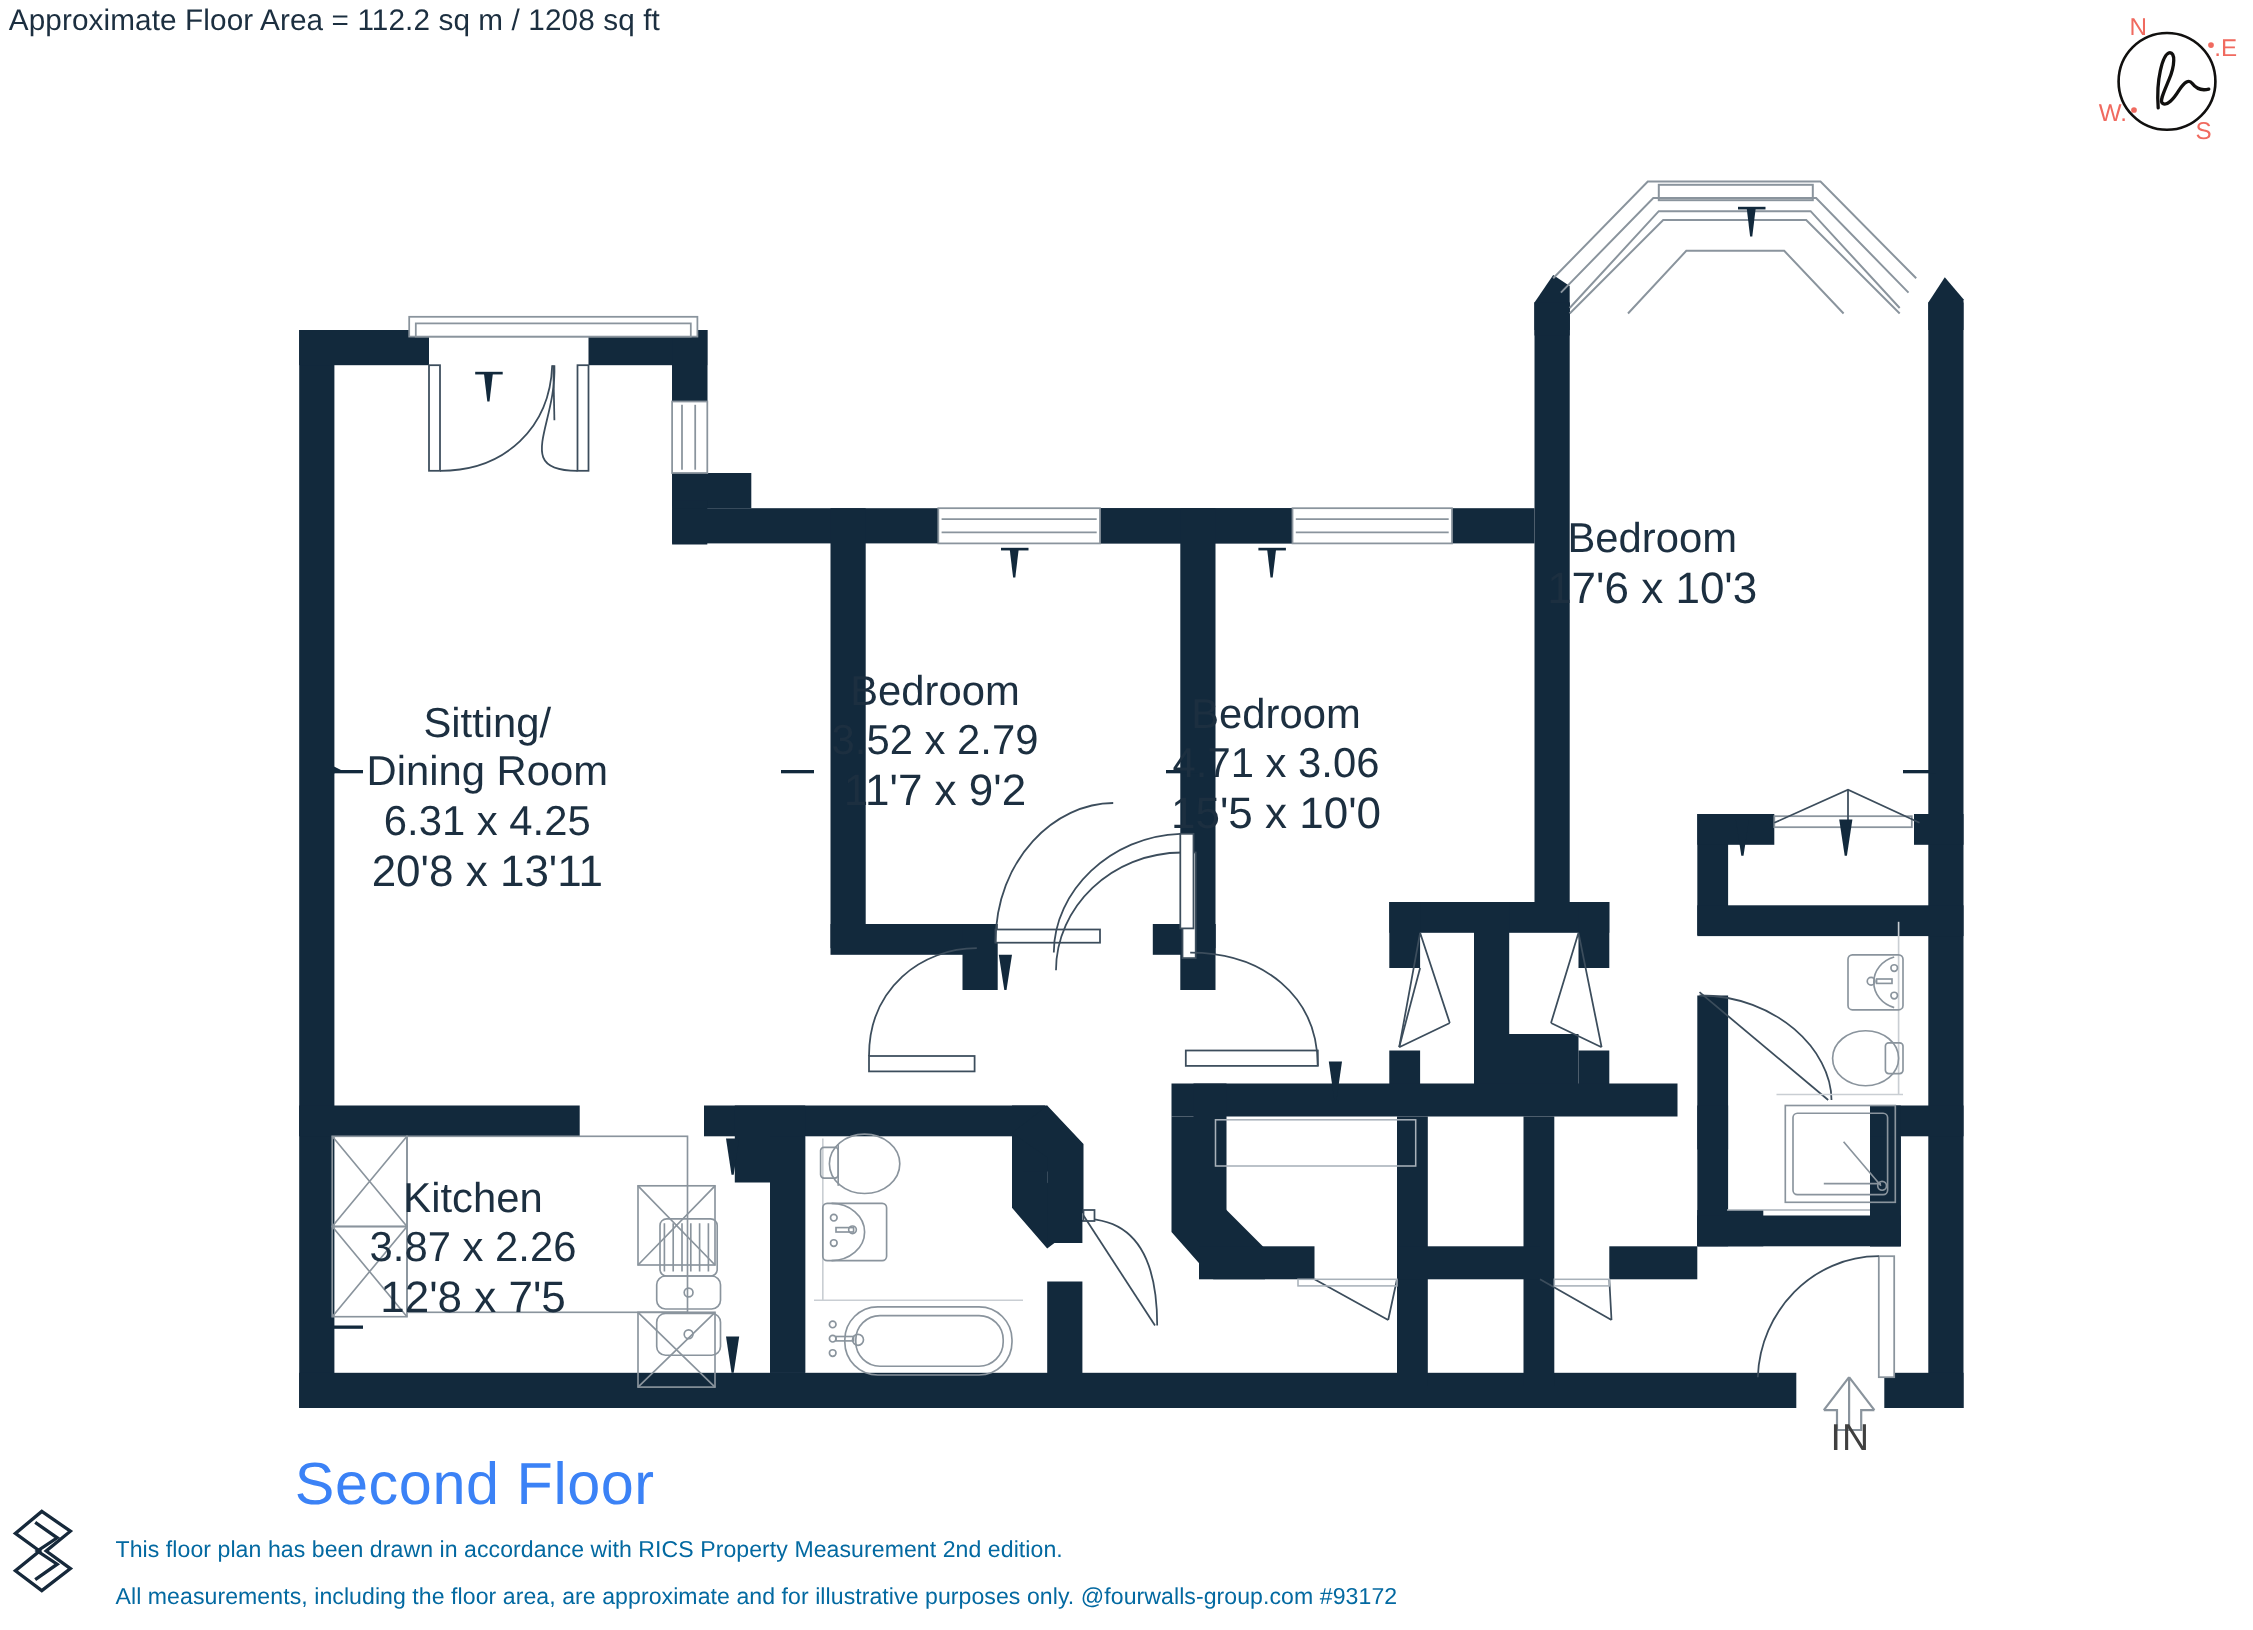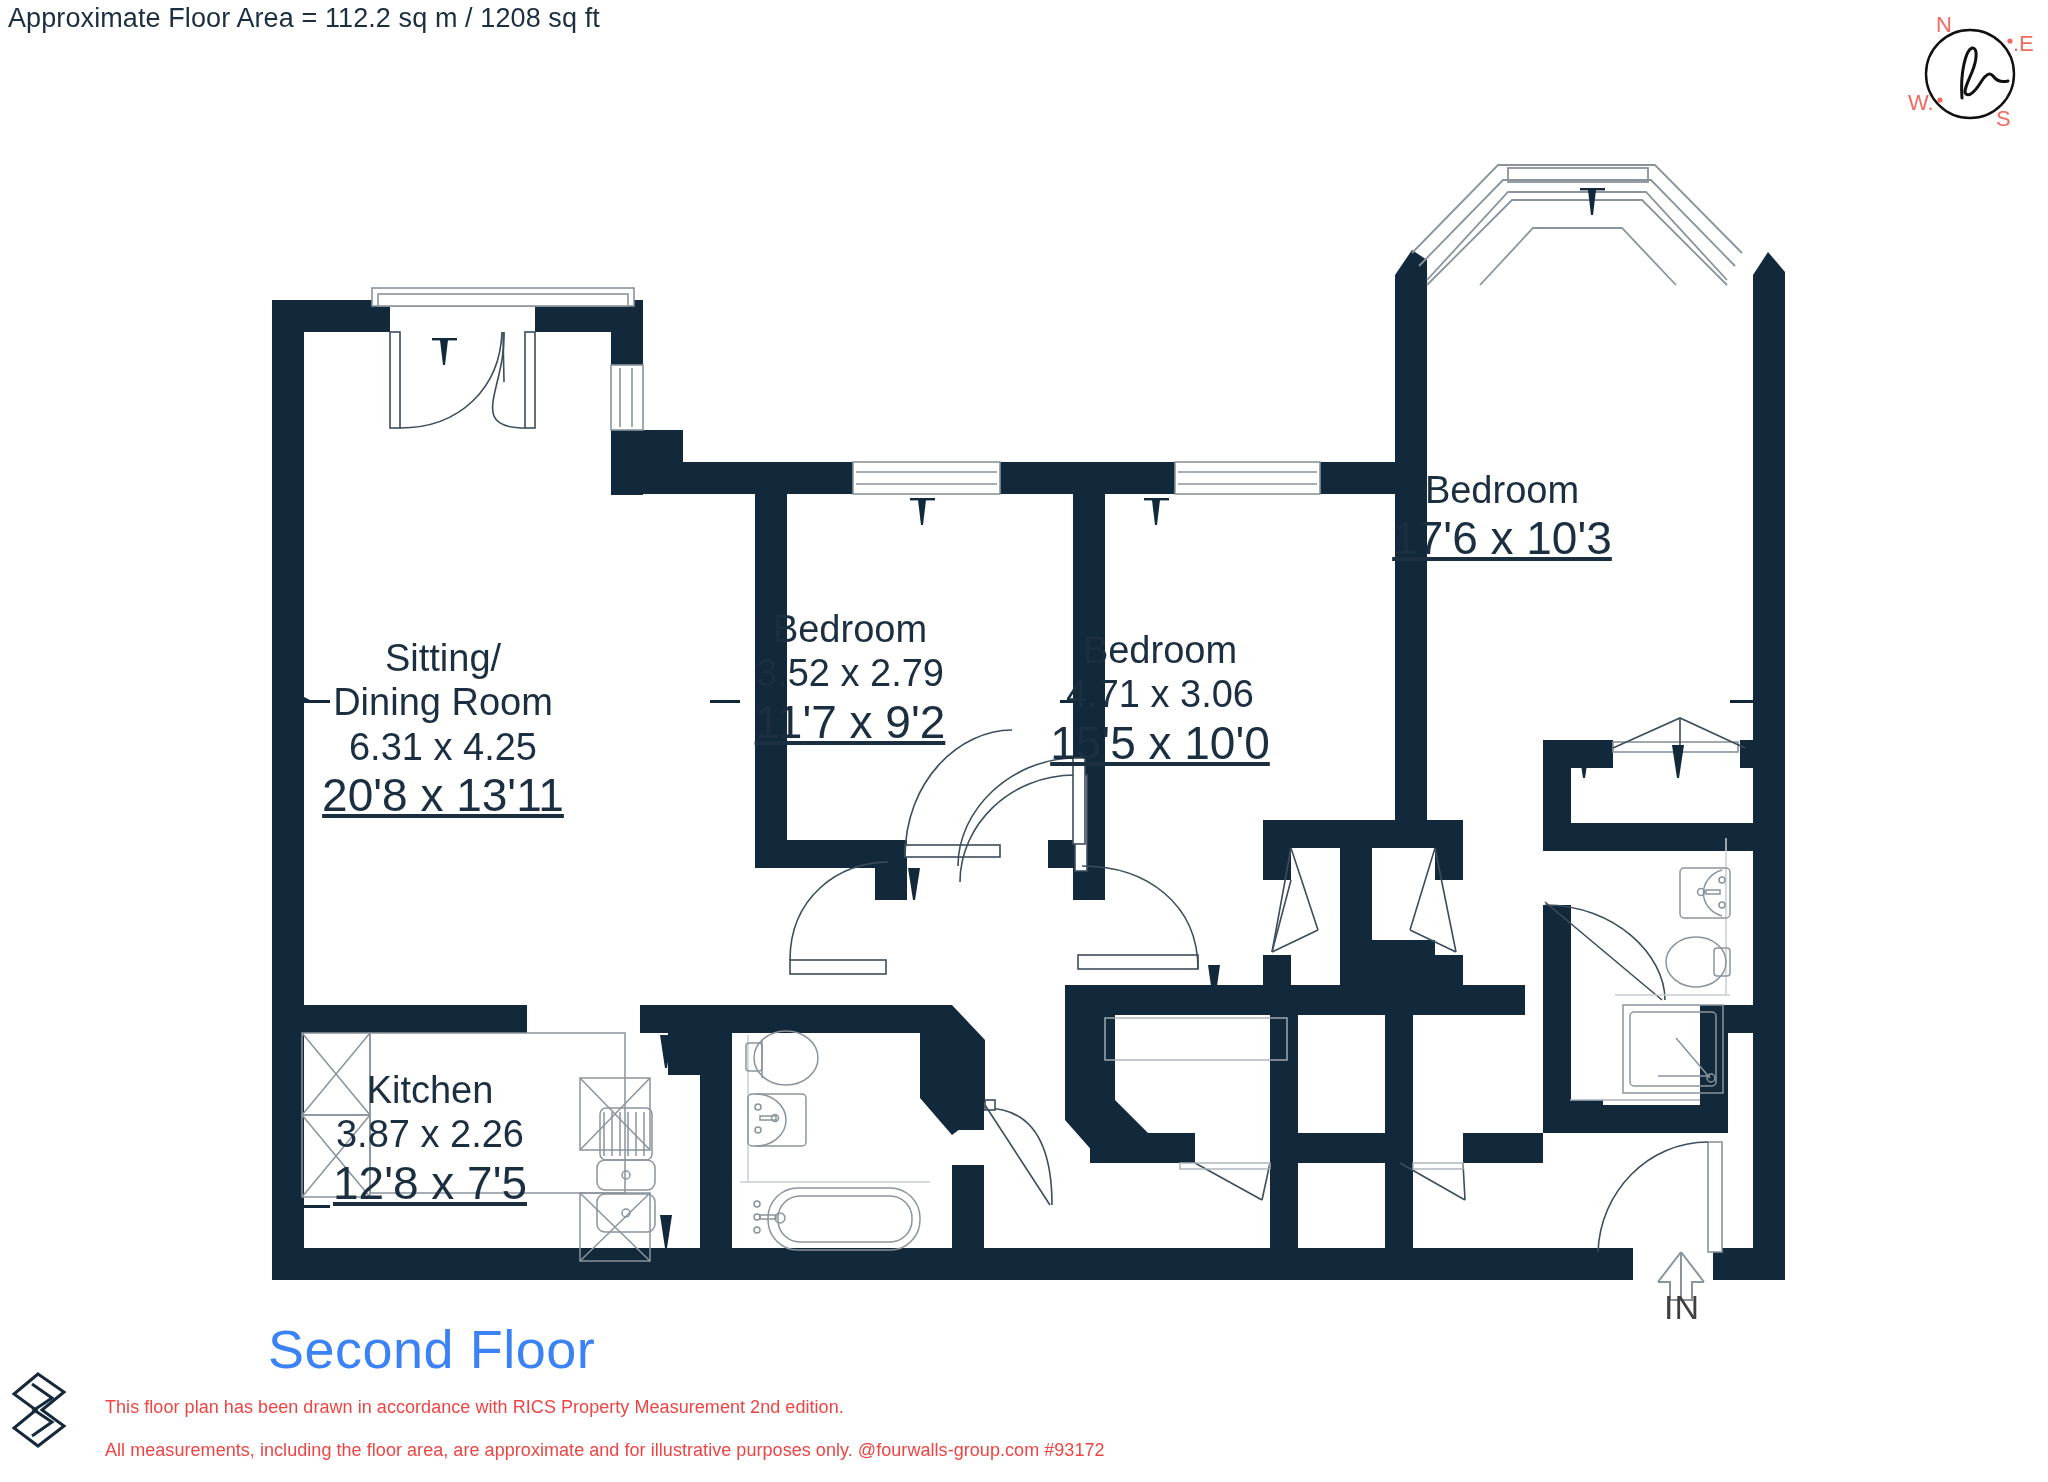--- a/index.html
+++ b/index.html
@@ -39,22 +39,22 @@
     position: absolute;
     left: 268px;
     top: 1318px;
     font-size: 54px;
     color: #3b82f6;
     letter-spacing: 0.5px;
   }
   .disclaimer {
     position: absolute;
     left: 105px;
-    font-size: 18px;
-    color: #ef4444;
+    font-size: 21px;
+    color: #0369a1;
     letter-spacing: 0.05px;
   }
   .disclaimer.line1 { top: 1397px; }
   .disclaimer.line2 { top: 1440px; }
   .logo-mark {
     position: absolute;
     left: 8px;
     top: 1370px;
     width: 70px;
     height: 80px;
@@ -70,21 +70,21 @@
   .room-label {
     position: absolute;
     text-align: center;
     color: #1c2f40;
     line-height: 1.17;
     white-space: nowrap;
     pointer-events: none;
   }
   .room-label .rl-name { font-size: 38px; display: block; }
   .room-label .rl-m    { font-size: 38px; display: block; }
-  .room-label .rl-ft   { font-size: 46px; display: block; text-decoration: underline; }
+  .room-label .rl-ft   { font-size: 40px; display: block; }
 
   #lbl-sitting { left: 293px; top: 636px; width: 300px; }
   #lbl-bed1    { left: 700px; top: 607px; width: 300px; }
   #lbl-bed2    { left: 1010px; top: 628px; width: 300px; }
   #lbl-bed3    { left: 1352px; top: 468px; width: 300px; }
   #lbl-kitchen { left: 280px; top: 1068px; width: 300px; }
 </style>
 </head>
 <body>
 

